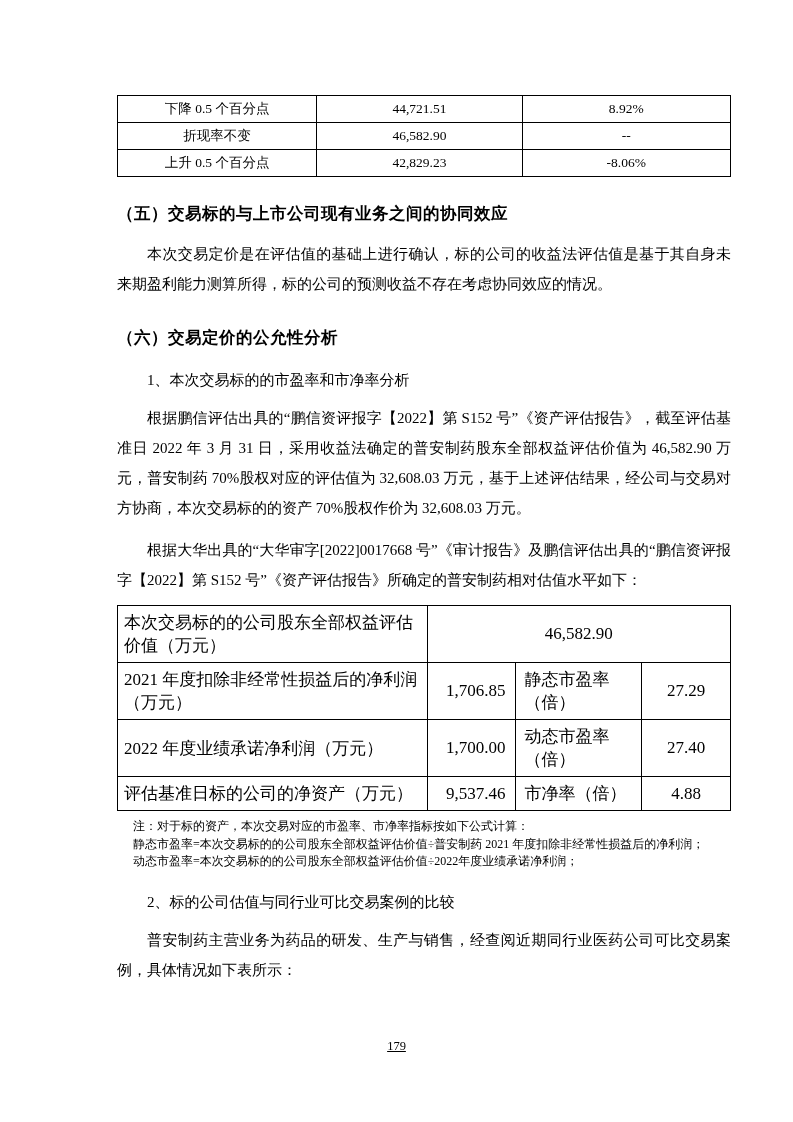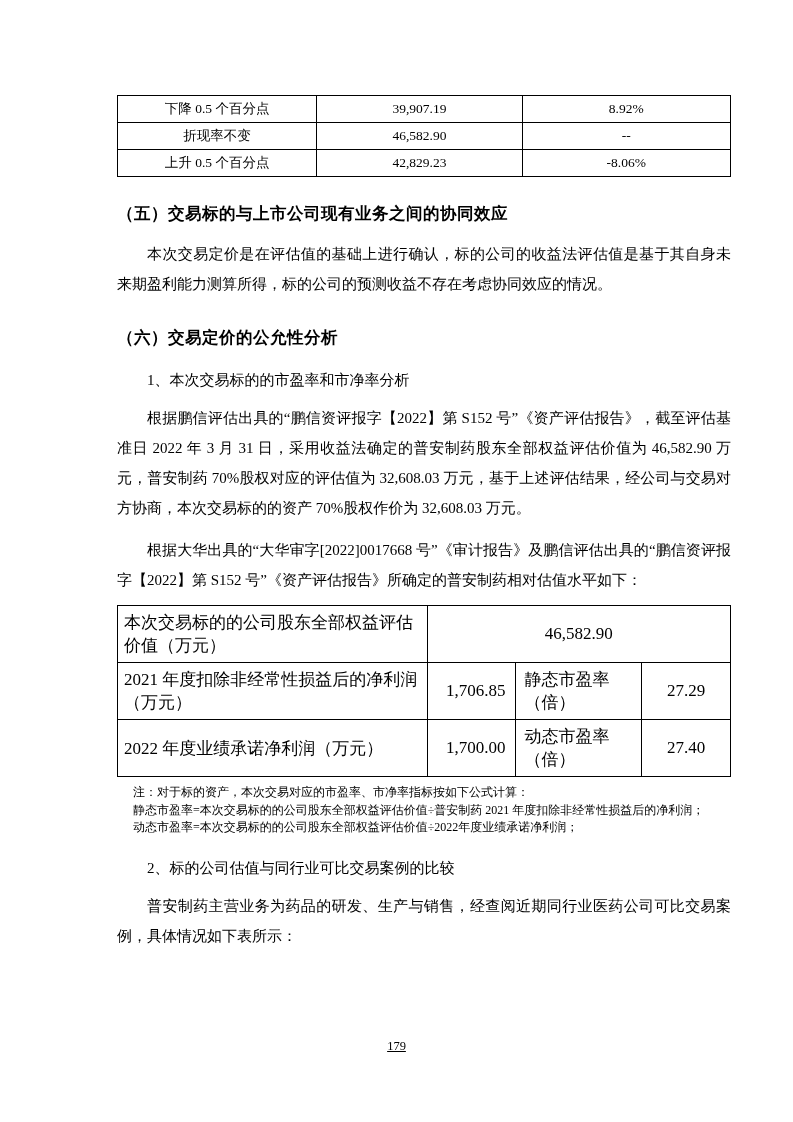--- a/index.html
+++ b/index.html
@@ -56,21 +56,21 @@
 
   <table class="tbl tbl-top">
     <colgroup>
         <col style="width:32.5%">
         <col style="width:33.5%">
         <col style="width:34%">
       </colgroup>
     <tbody>
       <tr>
         <td>下降 0.5 个百分点</td>
-        <td>39,907.19</td>
+        <td>44,721.51</td>
         <td>8.92%</td>
       </tr>
       <tr>
         <td>折现率不变</td>
         <td>46,582.90</td>
         <td>--</td>
       </tr>
       <tr>
         <td>上升 0.5 个百分点</td>
         <td>42,829.23</td>
@@ -104,20 +104,26 @@
         <td class="c-amount">1,706.85</td>
         <td class="c-metric">静态市盈率（倍）</td>
         <td class="c-value">27.29</td>
       </tr>
       <tr>
         <td class="c-label">2022 年度业绩承诺净利润（万元）</td>
         <td class="c-amount">1,700.00</td>
         <td class="c-metric">动态市盈率（倍）</td>
         <td class="c-value">27.40</td>
       </tr>
+      <tr>
+        <td class="c-label">评估基准日标的公司的净资产（万元）</td>
+        <td class="c-amount">9,537.46</td>
+        <td class="c-metric">市净率（倍）</td>
+        <td class="c-value">4.88</td>
+      </tr>
     </tbody>
   </table>
 
   <div class="notes">
     <p>注：对于标的资产，本次交易对应的市盈率、市净率指标按如下公式计算：</p>
     <p>静态市盈率=本次交易标的的公司股东全部权益评估价值÷普安制药 2021 年度扣除非经常性损益后的净利润；</p>
     <p>动态市盈率=本次交易标的的公司股东全部权益评估价值÷2022年度业绩承诺净利润；</p>
   </div>
 
   <p class="sub">2、标的公司估值与同行业可比交易案例的比较</p>

